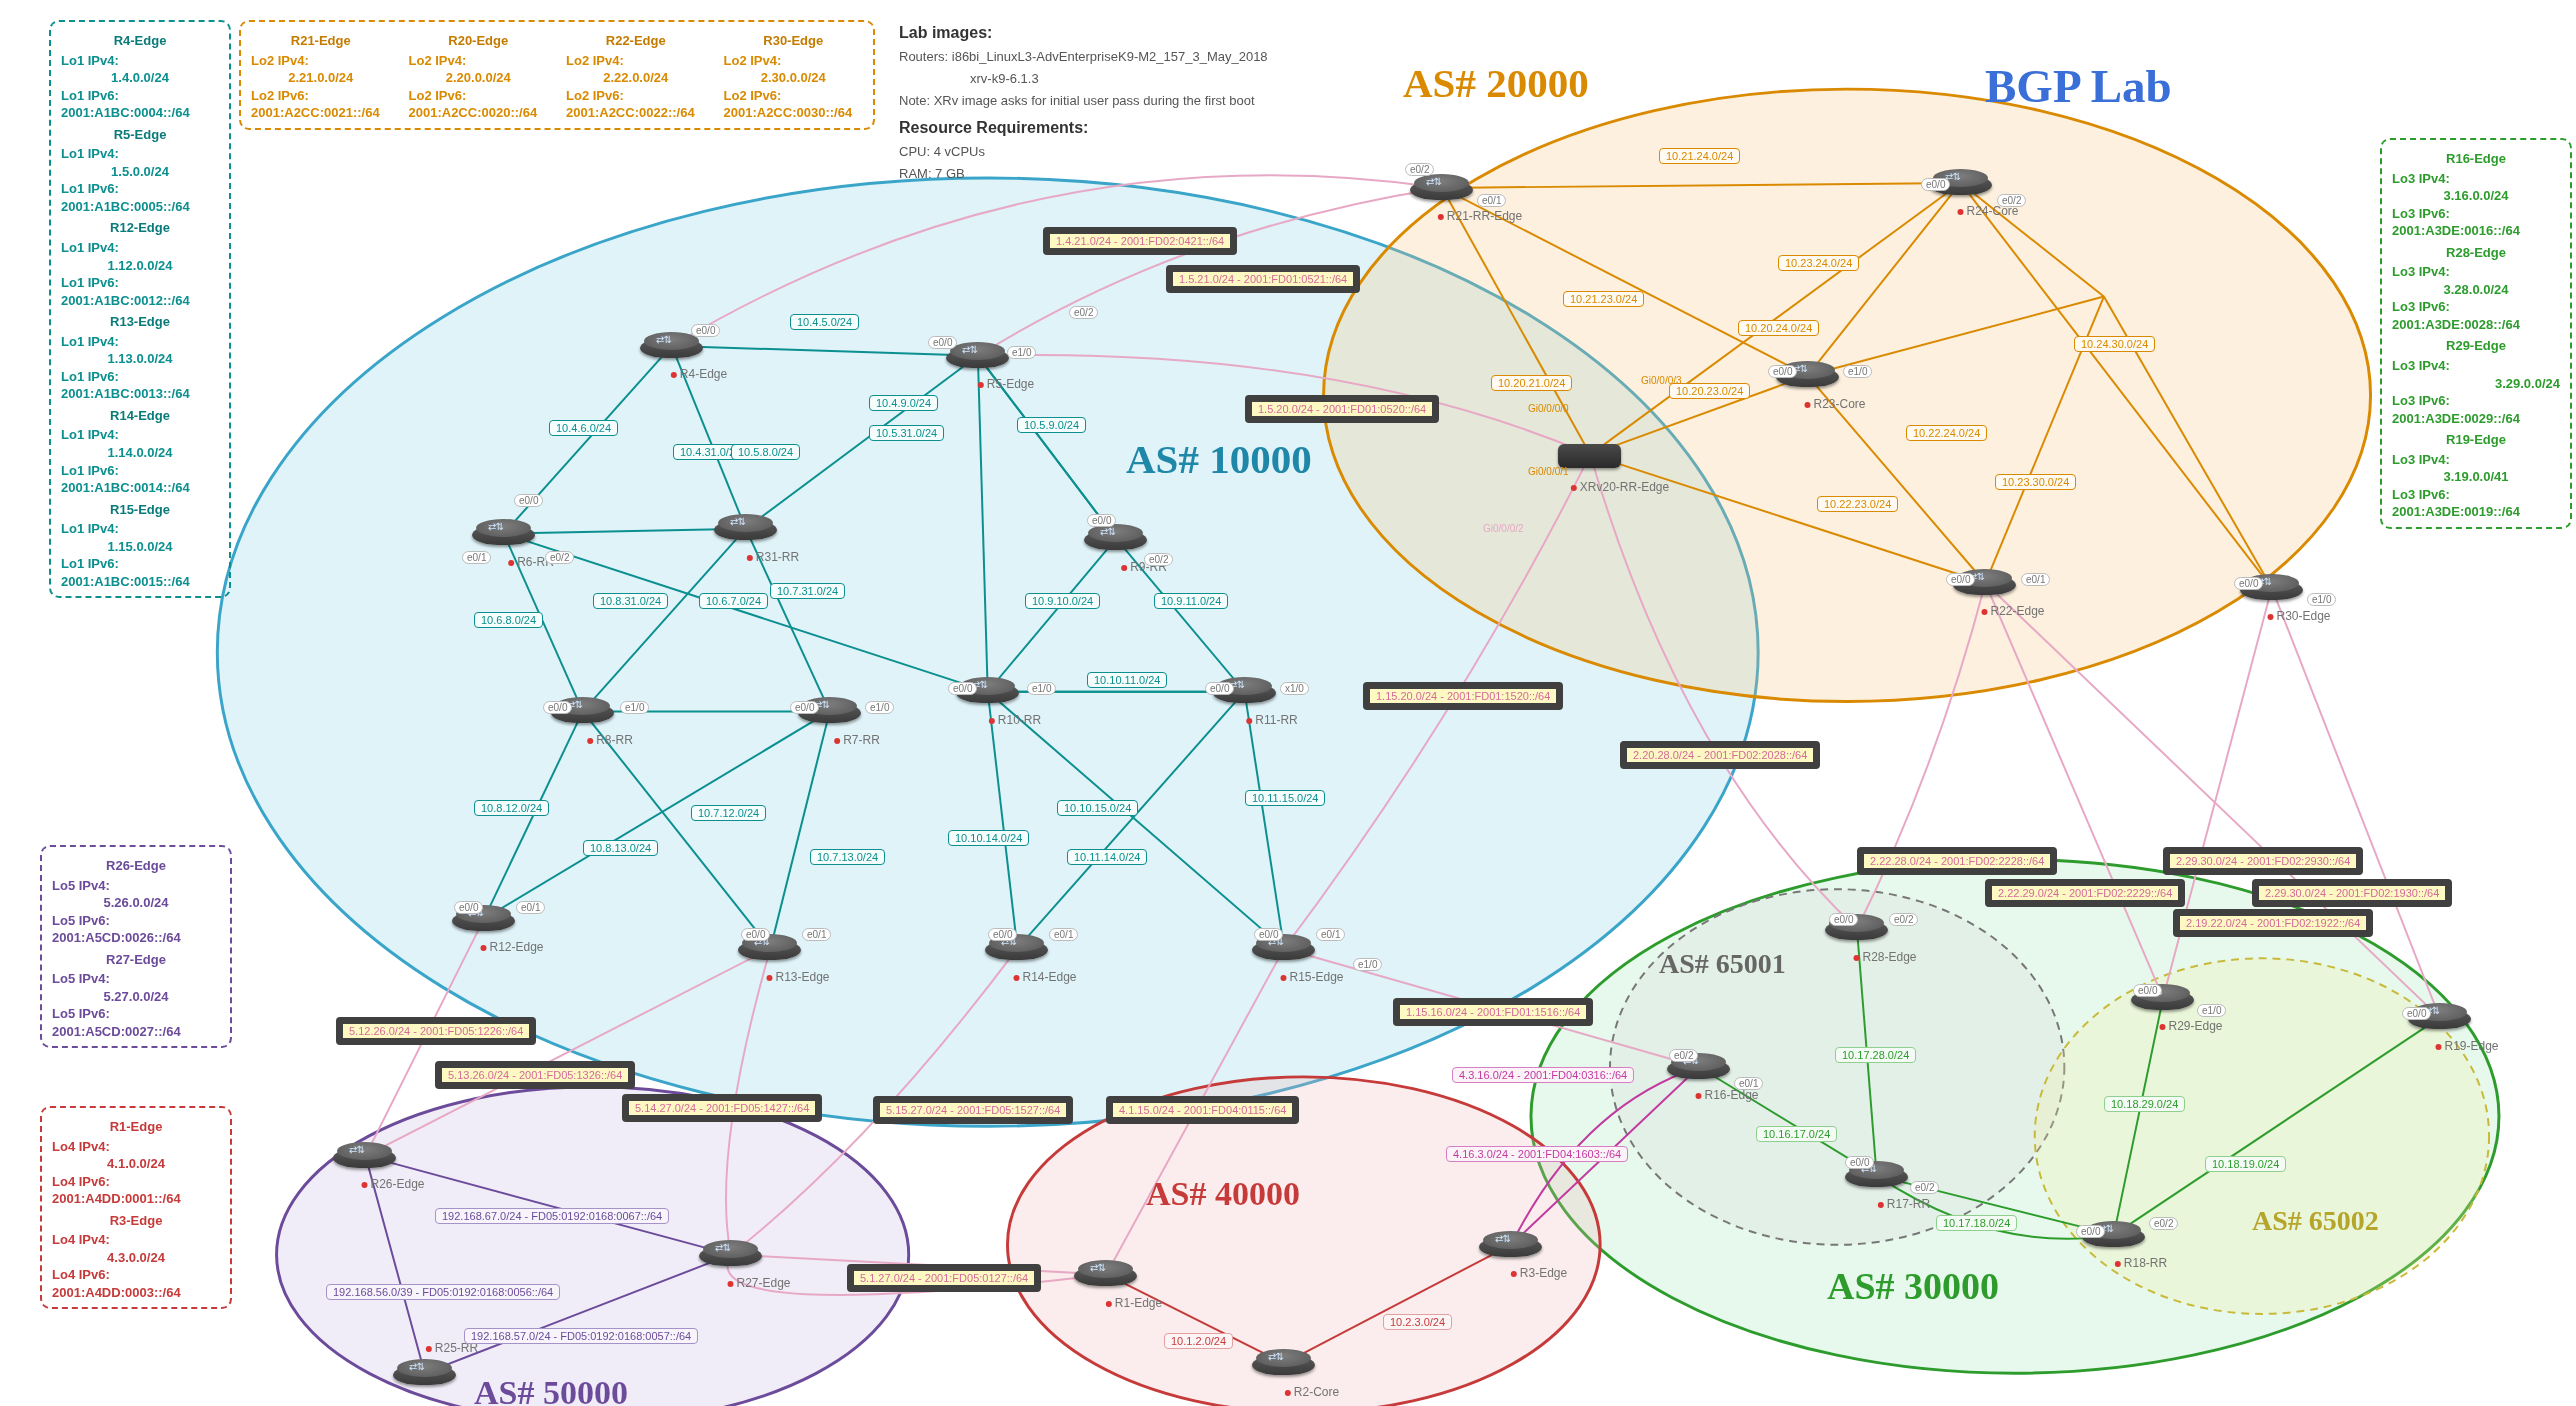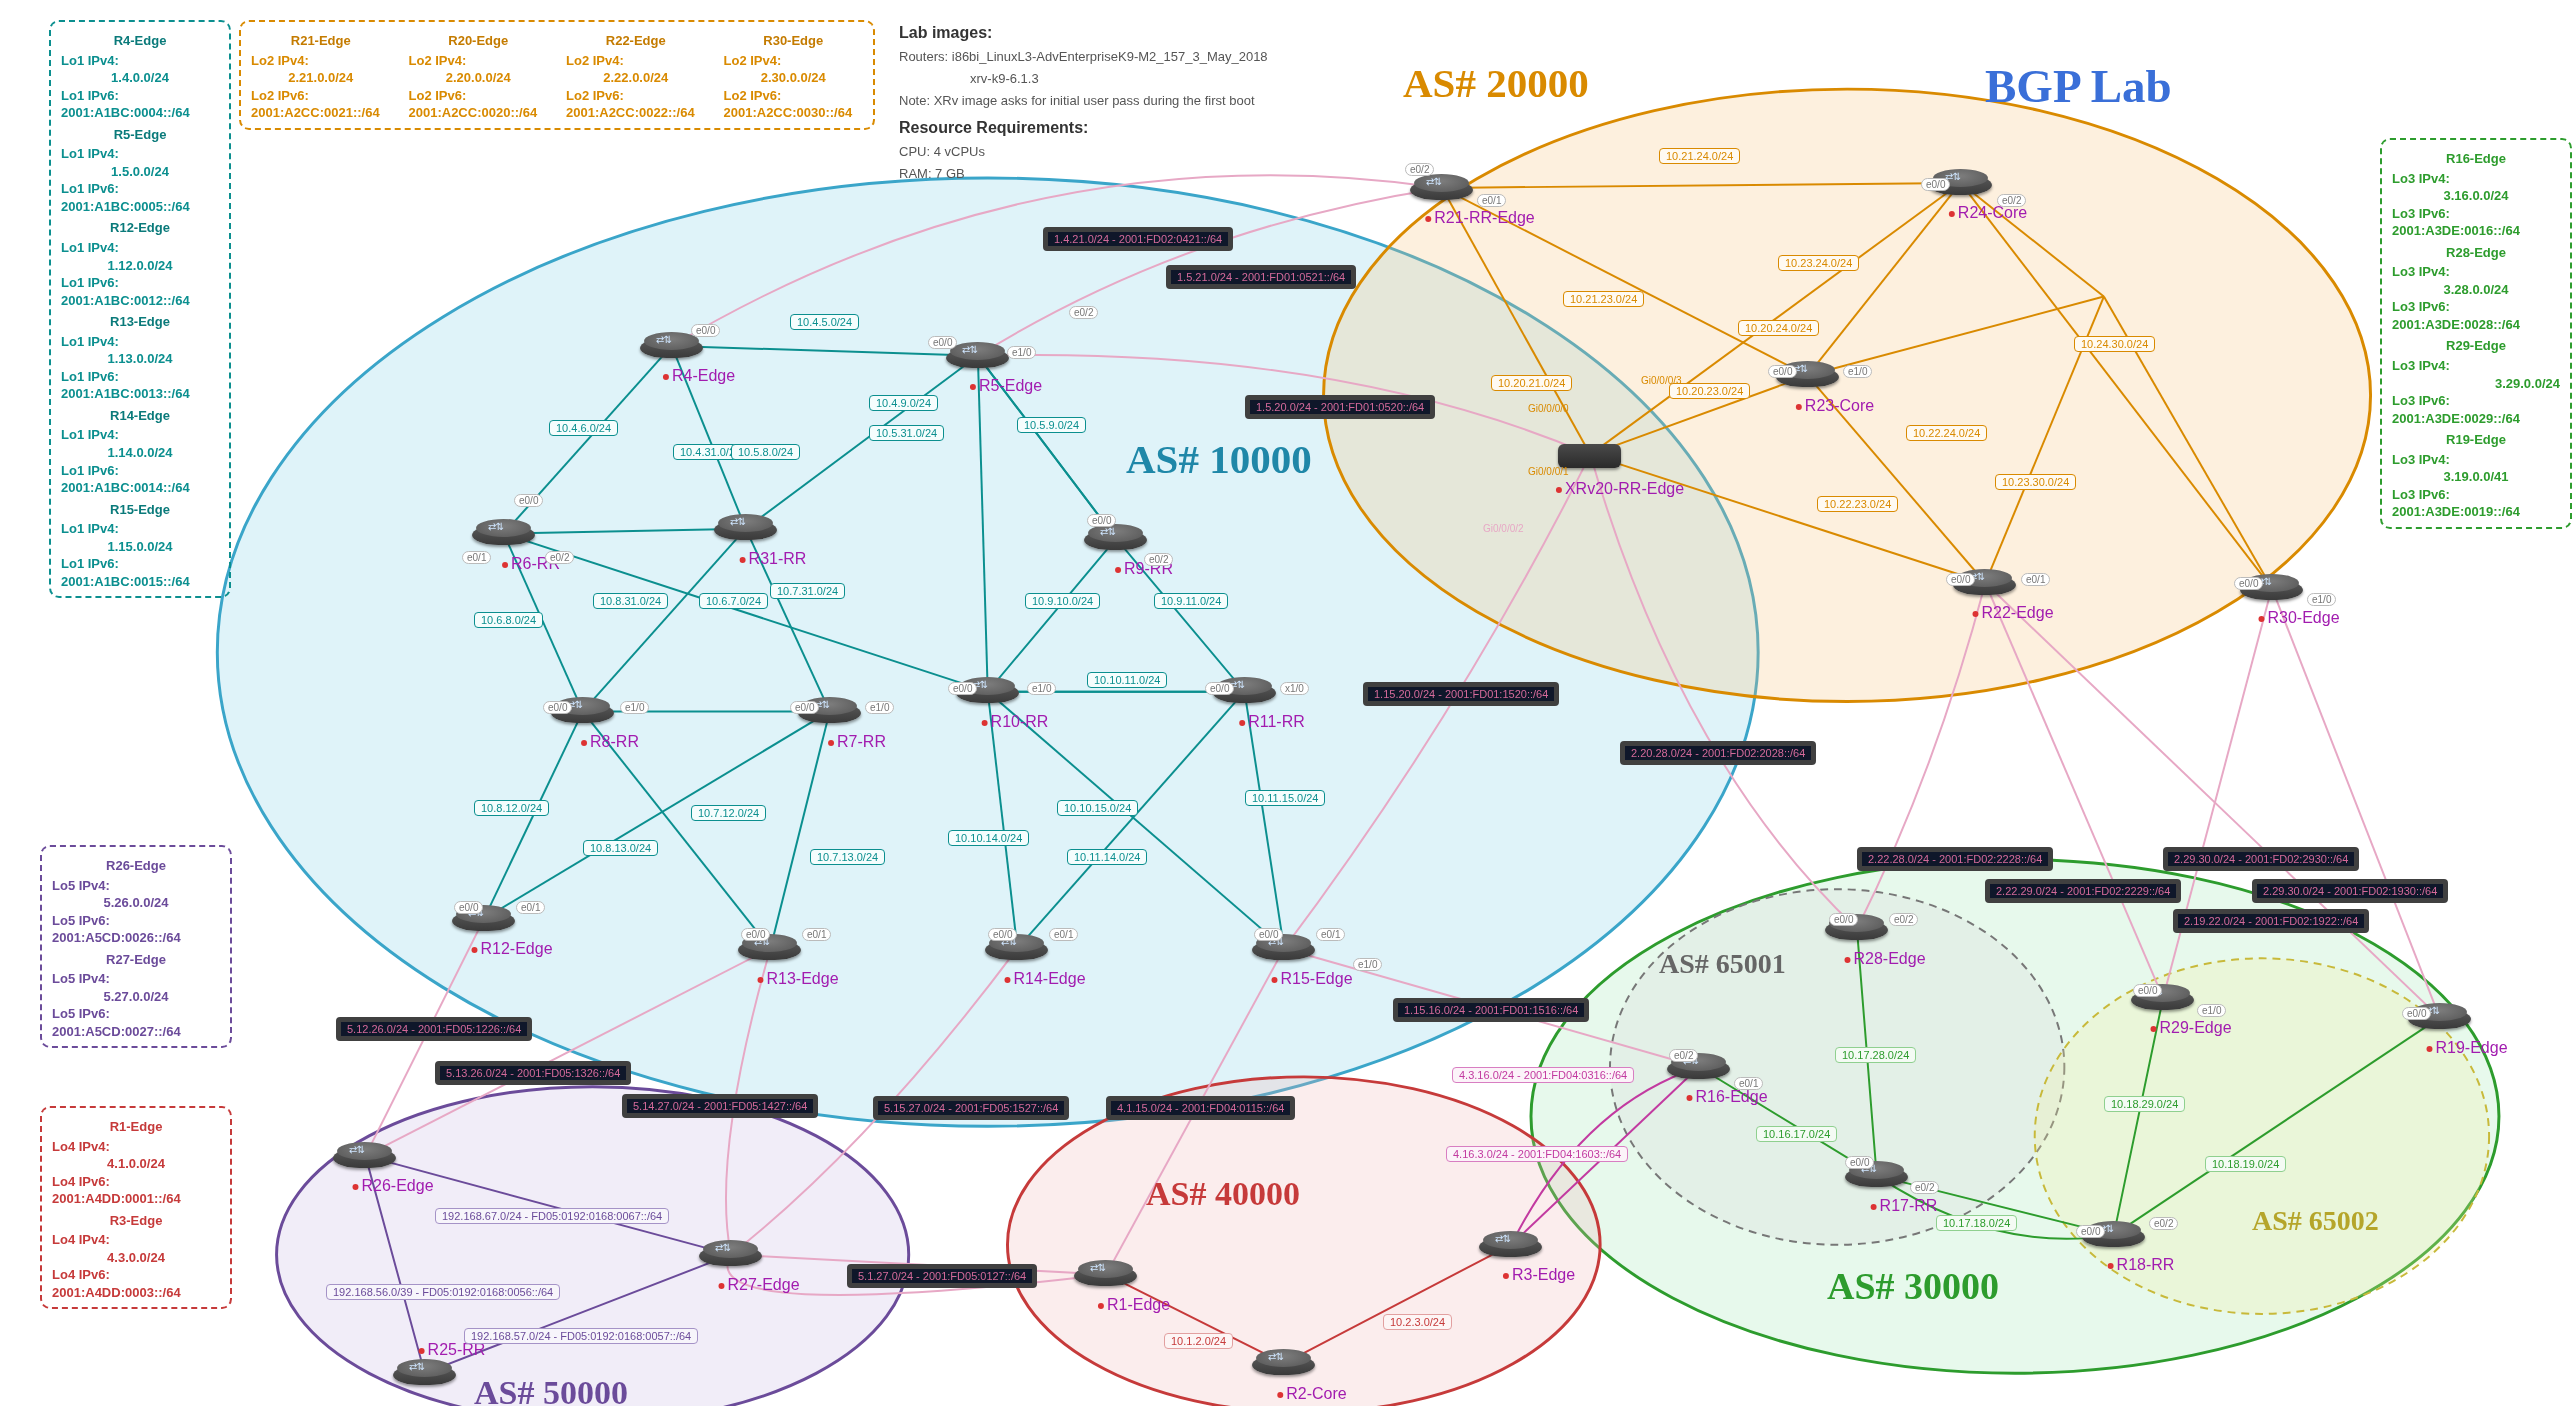--- a/index.html
+++ b/index.html
@@ -27,28 +27,28 @@
 .logo .bars div{width:69px;height:8px;background:#2b3b5b;margin:8px 0;border-radius:4px;position:relative}
 .logo .bars div:before{content:"";position:absolute;left:-10px;top:-1px;width:10px;height:10px;border-radius:50%;background:#2b3b5b}
 .logo-text{font-family:Verdana,Geneva,sans-serif;font-size:30px;color:#2b3b5b;letter-spacing:1px}
 .logo-text b{color:#2b3b5b}
 .logo-sub{font-size:12px;letter-spacing:3px;color:#999}
 .router{position:absolute;width:63px;height:36px;transform:translate(-32px,-18px)}
 .router .body{width:63px;height:20px;background:linear-gradient(#5a5a5a,#3a3a3a);border-radius:50%/60%;position:absolute;top:10px;box-shadow:0 2px 3px rgba(0,0,0,.4)}
 .router .top{width:55px;height:18px;background:radial-gradient(ellipse at 50% 40%,#7d7d7d,#555);border-radius:50%;position:absolute;left:4px;top:4px}
 .router .arrows{position:absolute;left:16px;top:6px;color:#cfe6ff;font-size:10px;letter-spacing:-1px}
 .router.xr .body{background:linear-gradient(#4a4a4a,#2a2a2a);height:24px;top:8px;border-radius:6px}
-.rname{position:absolute;font-size:16px;color:#a21caf;white-space:nowrap;transform:translate(-50%,0)}
+.rname{position:absolute;font-size:12px;color:#737373;white-space:nowrap;transform:translate(-50%,0)}
 .rname .dot{display:inline-block;width:6px;height:6px;background:#d33;border-radius:50%;margin-right:3px;vertical-align:middle}
 .iface{position:absolute;font-size:10px;color:#777;background:transparent;padding:0 1px;white-space:nowrap}
 .iface.circ{border:1px solid #bbb;border-radius:9px;padding:0 4px;background:#fff}
 .netlbl{position:absolute;font-size:11px;border-radius:4px;padding:1px 6px;white-space:nowrap}
 .netlbl.teal{color:#0b8f8f;border:1px solid #0b8f8f;background:#f5fdfd}
 .netlbl.orange{color:#d98a00;border:1px solid #d98a00;background:#fffaf2}
-.netlbl.pink{color:#d46a9a;border:5px solid #404040;background:#0f172a}
+.netlbl.pink{color:#d46a9a;border:7px solid #404040;background:#fef9c3}
 .netlbl.purple{color:#6b4b9a;border:1px solid #a593c7;background:#f7f5fb}
 .netlbl.green{color:#2d9c2d;border:1px solid #8fd08f;background:#f4fbf4}
 .netlbl.mag{color:#c23aa0;border:1px solid #d87ec2;background:#fcf3f9}
 svg.topo{position:absolute;inset:0;width:2576px;height:1407px}
 ellipse.zone{fill-opacity:.25}
 </style>
 </head>
 <body>
 
 <div class="canvas">

